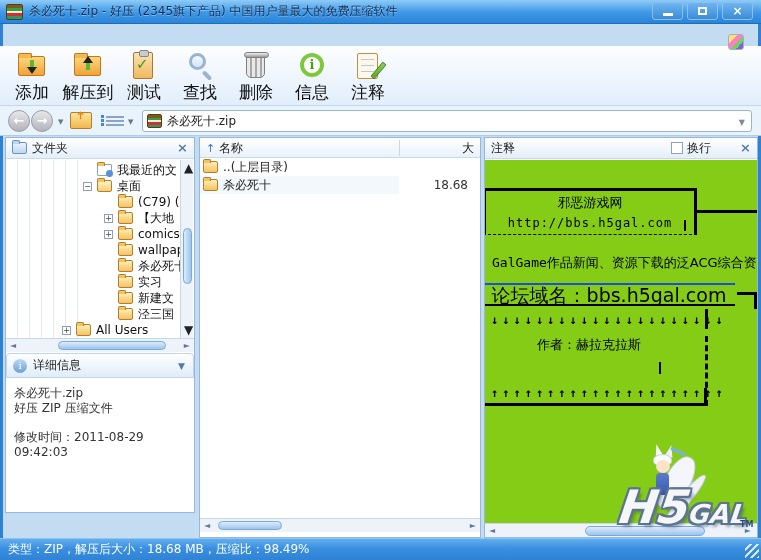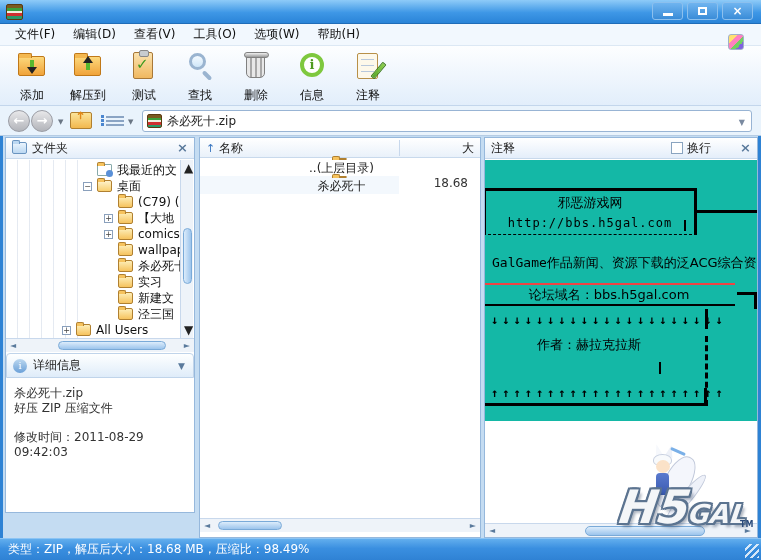--- a/index.html
+++ b/index.html
@@ -23,21 +23,21 @@
   
   .menubar { position:absolute; left:-3px; top:24px; width:761px; height:22px; background:#f2f8fe;
     border-bottom:1px solid #dce8f4; display:flex; align-items:center; padding-left:6px; }
   .menu-item { padding:2px 9px; color:#111; }
   
   .toolbar { position:absolute; left:-3px; top:46px; width:761px; height:60px;
     background:linear-gradient(#fdfeff,#e2eefb); border-bottom:1px solid #c3d6ec;
     display:flex; align-items:flex-start; padding:4px 0 0 4px; }
   .tb-btn { width:56px; height:54px; display:flex; flex-direction:column; align-items:center; }
   .tb-ico { position:relative; width:34px; height:32px; }
-  .tb-label { margin-top:14px; font-size:12px; color:#111; }
+  .tb-label { margin-top:14px; font-size:17px; color:#111; }
   .folder { position:absolute; left:3px; top:6px; width:27px; height:20px; border:1px solid #c07818; border-radius:2px;
     background:linear-gradient(#fcd87c,#f0a33a); }
   .folder:before { content:""; position:absolute; left:-1px; top:-4px; width:12px; height:4px;
     background:#f4b850; border:1px solid #c07818; border-bottom:none; border-radius:2px 2px 0 0; }
   .arrow { position:absolute; left:13px; width:8px; }
   .arrow .stem { position:absolute; left:2px; width:4px; height:8px; }
   .arrow.down { top:10px; } .arrow.down .stem { top:0; }
   .arrow.down .head { position:absolute; top:7px; left:-1px; border-left:5px solid transparent; border-right:5px solid transparent; border-top:7px solid; }
   .arrow.up .stem { top:6px; }
   .arrow.up { top:6px; }
@@ -119,37 +119,37 @@
     background:linear-gradient(#feffff,#dfecf9); border:1px solid #c0d4ea; border-radius:4px 4px 0 0;
     display:flex; align-items:center; padding:0 6px; }
   .info-dot { width:14px; height:14px; border-radius:50%; background:linear-gradient(#bcd8f0,#6aa0d8);
     color:#fff; font-size:10px; text-align:center; line-height:14px; font-family:"DejaVu Serif",serif; margin-right:6px; }
   .det-drop { position:absolute; right:8px; color:#5a7a9c; font-size:9px; }
   .details-body { position:absolute; left:0; top:240px; width:188px; height:160px; padding:8px; line-height:15px; color:#333; }
   
   .col-head { height:20px; background:linear-gradient(#ffffff,#e9f1fa); border-bottom:1px solid #c8d9ec; position:relative; }
   .col-div { position:absolute; top:2px; width:1px; height:16px; background:#c8d8ec; }
   .sort-arrow { color:#3a76c0; font-size:11px; }
-  .list-row { position:absolute; left:0; height:18px; display:flex; align-items:center; padding-left:3px; width:100%;flex-direction:column; }
+  .list-row { position:absolute; left:0; height:18px; display:flex; align-items:center; padding-left:3px; width:100%; }
   .row-tint { background:linear-gradient(90deg,#f3f8fd 0 199px,#ffffff 199px); }
   .size-cell { position:absolute; right:12px; color:#333; }
   
   .wrap-box { width:12px; height:12px; border:1px solid #8aa4c0; background:#fff; margin-right:4px; }
-  .cmt-body { position:absolute; left:0; top:22px; width:272px; height:261px; overflow:hidden; background:#14b8a6; }
+  .cmt-body { position:absolute; left:0; top:22px; width:272px; height:363px; overflow:hidden; background:#84cc16; }
   .art { position:absolute; left:6px; top:0; width:266px; height:100%; color:#000; }
   .art .b { position:absolute; background:#000; }
   .box1 { position:absolute; left:-8px; top:28px; width:214px; height:47px; border:3px solid #000;
     border-bottom:1px dashed #000; text-align:center; }
   .box1 .l1 { font-size:13px; margin-top:3px; }
   .box1 .l2 { font-family:"DejaVu Sans Mono","Liberation Mono",monospace; font-size:12px; margin-top:4px; letter-spacing:1px; }
   .box1 .tick { position:absolute; right:8px; bottom:3px; width:2px; height:11px; background:#000; }
   .descline { position:absolute; left:-12px; top:94px; white-space:nowrap; font-size:13px; }
   .descline .lat { font-family:"DejaVu Sans Mono","Liberation Mono",monospace; }
-  .box2 { position:absolute; left:-8px; top:123px; width:252px; height:23px; border-top:2px solid #ef4444;
-    border-bottom:2px solid #000; text-align:center; font-size:13px; line-height:20px; }
+  .box2 { position:absolute; left:-8px; top:123px; width:252px; height:23px; border-top:2px solid #1d4ed8;
+    border-bottom:2px solid #000; text-align:center; font-size:19px; line-height:20px; }
   .arrow-row { position:absolute; left:0; font-family:"DejaVu Sans Mono","Liberation Mono",monospace;
     font-size:12px; font-weight:bold; letter-spacing:4px; white-space:nowrap; }
   .author { position:absolute; left:46px; top:176px; font-size:13px; }
   .dashv { position:absolute; left:214px; top:176px; height:70px; border-left:3px dashed #000; }
   
   .statusbar { position:absolute; left:-3px; top:538px; width:761px; height:22px;
     background:linear-gradient(#62aeee,#3a8fe0 45%,#2f82d4); border-top:1px solid #8cc4f4;
     color:#fff; display:flex; align-items:center; padding-left:8px; }
   .grip { position:absolute; right:2px; bottom:2px; width:14px; height:14px;
     background:repeating-linear-gradient(135deg, transparent 0 3px, rgba(255,255,255,.8) 3px 5px); }
@@ -176,41 +176,34 @@
     border-radius:4px 4px 3px 3px; }
   .girl .ribbon { position:absolute; left:34px; top:4px; width:16px; height:3px; background:#7ab0e8; transform:rotate(24deg); border-radius:2px; }
 </style>
 </head>
 <body>
 
 <div class="window">
 
   <div class="titlebar">
     <div class="app-icon"></div>
+    <div class="title-text">杀必死十.zip - 好压 (2345旗下产品) 中国用户量最大的免费压缩软件</div>
     <div class="win-btns">
       <div class="win-btn">
           <div class="glyph-min"></div>
         </div>
       <div class="win-btn">
           <div class="glyph-box"></div>
         </div>
       <div class="win-btn">
           <span>×</span>
         </div>
     </div>
   </div>
 
-  <div class="menubar" id="menu-bar">
-      <span class="menu-item">文件(F)</span>
-      <span class="menu-item">编辑(D)</span>
-      <span class="menu-item">查看(V)</span>
-      <span class="menu-item">工具(O)</span>
-      <span class="menu-item">选项(W)</span>
-      <span class="menu-item">帮助(H)</span>
-    </div>
 
   <div class="toolbar" id="toolbar">
       <div class="tb-btn">
         <div class="tb-ico">
           <div class="folder"></div>
           <div class="arrow down green">
             <div class="stem"></div>
             <div class="head"></div>
           </div>
         </div>

